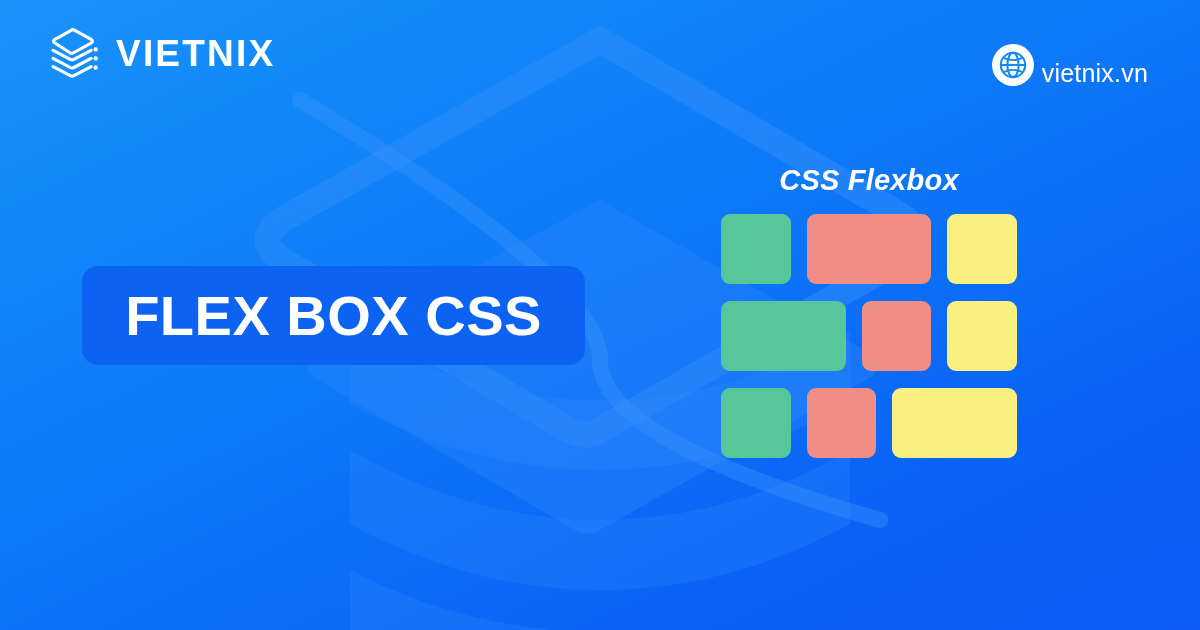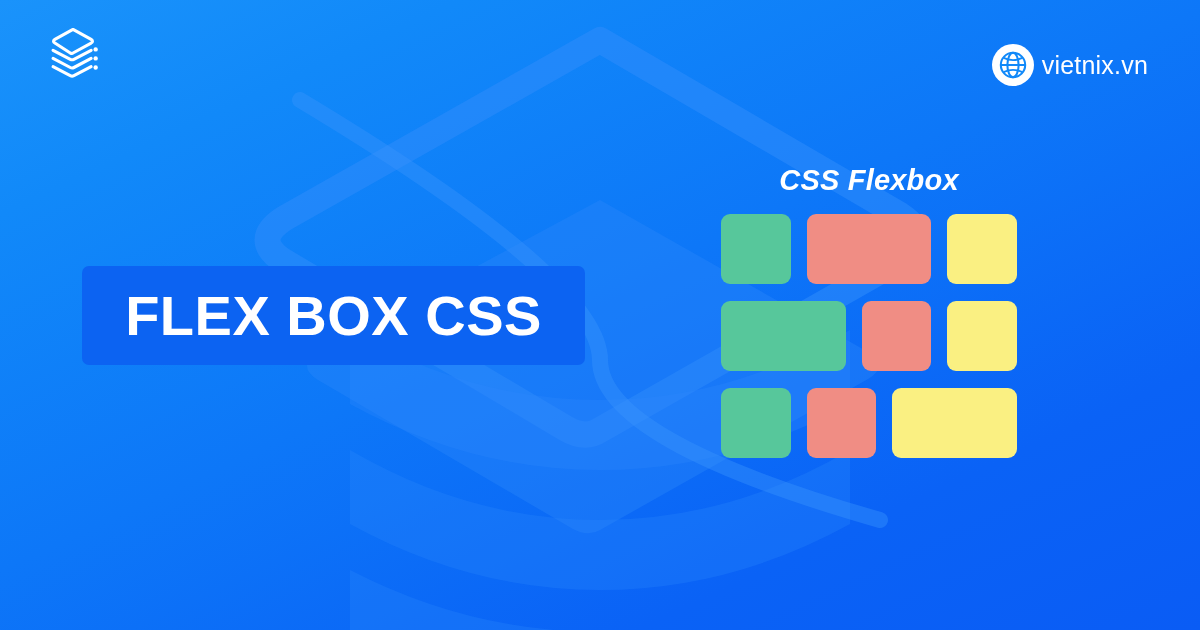--- a/index.html
+++ b/index.html
@@ -45,21 +45,21 @@
     font-weight: bold;
     letter-spacing: 2.2px;
     line-height: 1;
     white-space: nowrap;
   }
 
   .site {
     position: absolute;
     right: 52px; top: 44px;
     display: flex;
-    align-items: center;
+    align-items: flex-end;
     gap: 8px;
   }
   .globe-badge {
     width: 42px; height: 42px;
     border-radius: 50%;
     background: #ffffff;
     display: flex;
     align-items: center;
     justify-content: center;
     flex: none;
@@ -74,21 +74,21 @@
   }
 
   
   .headline-badge {
     position: absolute;
     left: 82px;
     top: 266px;
     width: 503px;
     height: 99px;
     background: #0c63f2;
-    border-radius: 7px;
+    border-radius: 16px;
     display: flex;
     align-items: center;
     justify-content: center;
   }
   .headline-text {
     color: #ffffff;
     font-size: 56px;
     font-weight: bold;
     letter-spacing: 0.5px;
     line-height: 1;
@@ -152,20 +152,21 @@
           <path d="M10 29 L29 39 Q31 40 33 39 L52 29"></path>
           <path d="M10 38 L29 48 Q31 49 33 48 L52 38"></path>
           <path d="M10 47 L29 57 Q31 58 33 57 L52 47"></path>
         </g>
         <g fill="#ffffff">
           <circle cx="57" cy="28" r="2.4"></circle>
           <circle cx="57" cy="38" r="2.4"></circle>
           <circle cx="57" cy="48" r="2.4"></circle>
         </g>
       </svg>
+      <span class="brand-word" style="color: rgb(255, 255, 255);">VIETNIX</span>
     </div>
 
     <div class="site">
       <span class="globe-badge">
         <svg viewBox="0 0 32 32" aria-hidden="true">
           <circle cx="16" cy="16" r="13" fill="none" stroke="#1189f9" stroke-width="2.2"></circle>
           <ellipse cx="16" cy="16" rx="6" ry="13" fill="none" stroke="#1189f9" stroke-width="2.2"></ellipse>
           <line x1="3" y1="16" x2="29" y2="16" stroke="#1189f9" stroke-width="2.2"></line>
           <path d="M6 8.5 Q16 13 26 8.5" fill="none" stroke="#1189f9" stroke-width="2"></path>
           <path d="M6 23.5 Q16 19 26 23.5" fill="none" stroke="#1189f9" stroke-width="2"></path>

